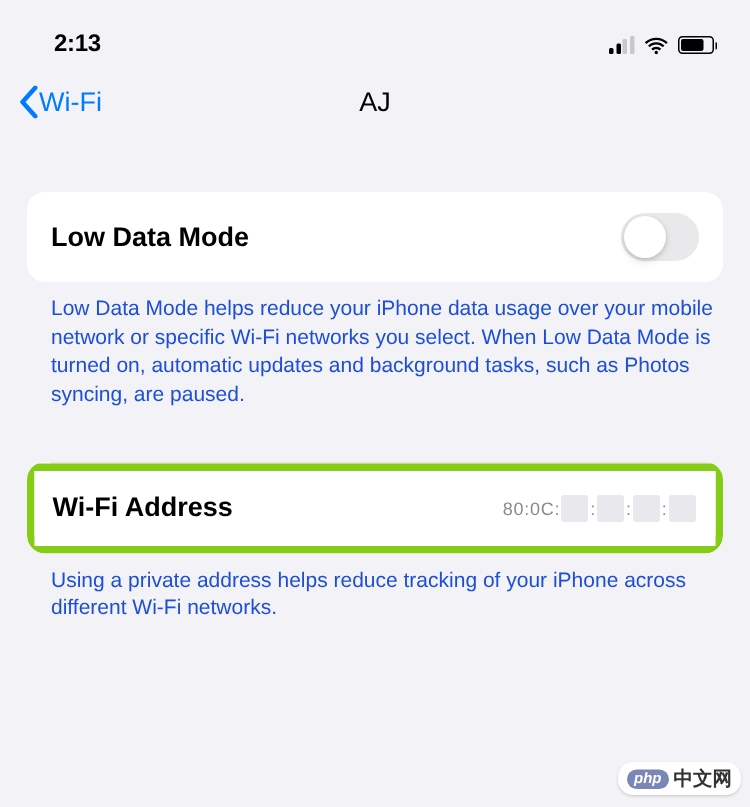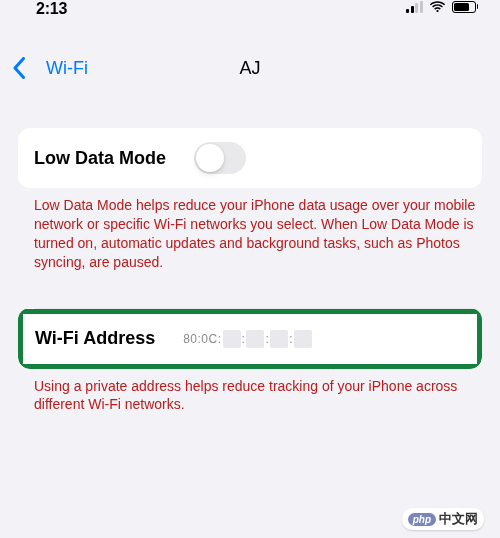--- a/index.html
+++ b/index.html
@@ -8,22 +8,22 @@
       height: 538px;
       background: #f2f2f7;
       font-family: -apple-system, BlinkMacSystemFont, "Helvetica Neue", Arial, sans-serif;
       overflow: hidden;
       position: relative;
     }
     .status-bar {
       height: 44px;
       display: flex;
       justify-content: space-between;
-      align-items: flex-start;
-      padding: 0 22px 0 36px;
+      align-items: center;
+      padding: 16px 22px 0 36px;
     }
     .status-time {
       font-weight: 600;
       font-size: 16px;
       letter-spacing: -0.2px;
     }
     .status-icons {
       display: flex;
       align-items: center;
       gap: 6px;
@@ -73,21 +73,21 @@
       height: 48px;
       display: flex;
       align-items: center;
       padding: 0 12px;
     }
     .nav-back {
       display: flex;
       align-items: center;
       color: #007aff;
       font-size: 18px;
-      gap: 20px;
+      gap: 0;
     }
     .chevron-left {
       width: 14px;
       height: 22px;
     }
     .nav-title {
       position: absolute;
       left: 50%;
       transform: translateX(-50%);
       font-size: 18px;
@@ -98,20 +98,21 @@
     }
     .section {
       margin: 0 18px;
       background: #fff;
       border-radius: 12px;
       overflow: hidden;
     }
     .row {
       display: flex;
       align-items: center;
+      justify-content: space-between;
       padding: 14px 16px;
       min-height: 50px;
       gap: 28px;
     }
     .row-label {
       font-size: 18px;
       font-weight: 600;
       color: #000;
     }
     .row-sep {
@@ -131,52 +132,52 @@
       top: 2px;
       left: 2px;
       width: 28px;
       height: 28px;
       background: #fff;
       border-radius: 50%;
       box-shadow: 0 1px 3px rgba(0,0,0,0.15), 0 3px 6px rgba(0,0,0,0.08);
     }
     .footer-text {
       font-size: 14px;
-      color: #b91c1c;
+      color: #1d4ed8;
       line-height: 1.35;
       padding: 8px 24px 0 34px;
     }
     .gap { height: 36px; }
     .value-text {
       font-size: 12px;
       color: #8a8a8e;
       letter-spacing: 0.5px;
       display: flex;
       align-items: center;
     }
     .redact {
       display: inline-block;
       width: 18px;
       height: 18px;
       background: #e8e8ed;
       border-radius: 2px;
       margin: 0 1px;
     }
     .highlight-box {
-      border: 5px solid #15803d;
+      border: 5px solid #84cc16;
       border-radius: 8px;
       margin: 0 14px;
     }
     .highlight-box .row {
       padding: 14px 12px;
       background: #fff;
     }
     .watermark {
       position: absolute;
-      right: 16px;
+      right: 6px;
       bottom: 8px;
       display: flex;
       align-items: flex-end;
       gap: 4px;
       font-size: 13px;
       color: #333;
     }
     .wm-badge {
       background: #fff;
       border-radius: 10px;

